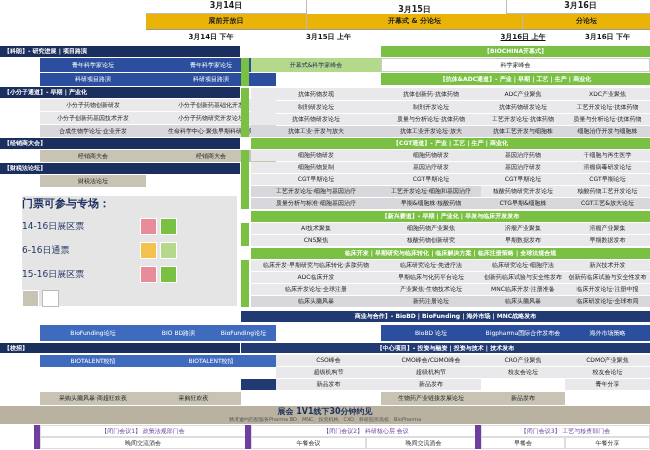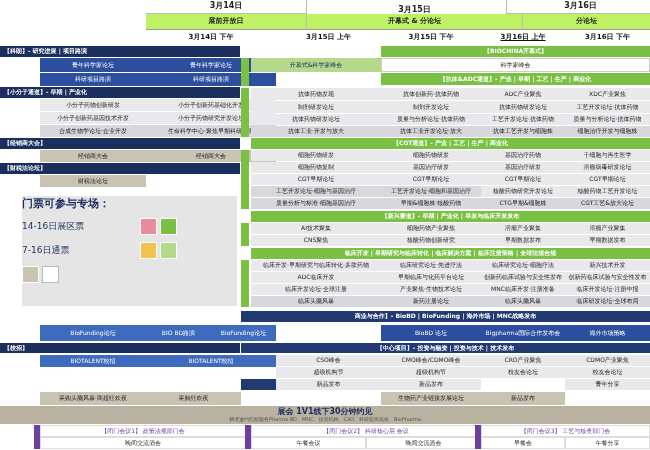--- a/index.html
+++ b/index.html
@@ -1,21 +1,21 @@
 <!DOCTYPE html>
 <html><head>
 <meta charset="utf-8">
 <style>
   html,body{margin:0;padding:0;background:#ffffff;}
   body{width:650px;height:450px;overflow:hidden;font-family:"DejaVu Sans","Liberation Sans",sans-serif;}
   .sheet{position:relative;width:650px;height:450px;background:#fff;}
   
   .c{position:absolute;box-sizing:border-box;display:flex;align-items:center;justify-content:center;text-align:center;line-height:1.05;overflow:hidden;}
   .hdr-date{background:#ffffff;color:#222;font-size:8px;font-weight:bold;border-bottom:1px solid #bbb;}
-  .hdr-sub{background:#bef264;color:#222;font-size:7px;font-weight:bold;border-bottom:1px solid #999;text-align:center;}
+  .hdr-sub{background:#eab308;color:#222;font-size:7px;font-weight:bold;border-bottom:1px solid #999;text-align:center;}
   .hdr-day{background:#ffffff;color:#111;font-size:7px;font-weight:bold;}
   .navy{background:#1b2f5e;color:#fff;font-size:6px;font-weight:bold;}
   .navy2{background:#213a72;color:#fff;font-size:6px;font-weight:bold;}
   .blue{background:#2b4f9e;color:#fff;font-size:6px;}
   .blue-l{background:#3f6bbf;color:#fff;font-size:6px;}
   .grey{background:#e9e9ec;color:#222;font-size:6px;}
   .grey-d{background:#d7d7dc;color:#222;font-size:6px;}
   .tan{background:#c9c3b4;color:#222;font-size:6px;}
   .tan-d{background:#b9b2a0;color:#222;font-size:6px;}
   .green{background:#7ac143;color:#fff;font-size:6px;font-weight:bold;}
@@ -37,21 +37,20 @@
   <div class="c hdr-date" style="left:146px;top:0;width:160px;height:14px;">3月14日</div>
   <div class="c hdr-date" style="left:306px;top:0;width:216px;height:21px;border-left:1px solid #bbb;">3月15日</div>
   <div class="c hdr-date" style="left:506px;top:0;width:148px;height:14px;border-left:1px solid #bbb;">3月16日</div>
 
   <div class="c hdr-sub" style="left:146px;top:14px;width:160px;height:16px;">展前开放日</div>
   <div class="c hdr-sub" style="left:306px;top:14px;width:216px;height:16px;border-left:1px solid #bbb;">开幕式 &amp; 分论坛</div>
   <div class="c hdr-sub" style="left:522px;top:14px;width:128px;height:16px;border-left:1px solid #bbb;">分论坛</div>
 
   <div class="c hdr-day" style="left:146px;top:32px;width:130px;height:12px;">3月14日 下午</div>
   <div class="c hdr-day" style="left:276px;top:32px;width:105px;height:12px;">3月15日 上午</div>
-  <div class="c hdr-day" style="left:381px;top:32px;width:100px;height:12px;">3月15日 下午</div>
   <div class="c hdr-day" style="left:481px;top:32px;width:84px;height:12px;text-decoration:underline;">3月16日 上午</div>
   <div class="c hdr-day" style="left:565px;top:32px;width:85px;height:12px;">3月16日 下午</div>
 
   <div class="c navy" style="left:0;top:46px;width:240px;height:11px;justify-content:flex-start;padding-left:4px;">【科朗】- 研究进展 | 项目路演</div>
   <div class="c blue" style="left:40px;top:58px;width:106px;height:14px;">青年科学家论坛</div>
   <div class="c blue" style="left:146px;top:58px;width:130px;height:14px;">青年科学家论坛</div>
   <div class="c blue" style="left:40px;top:73px;width:106px;height:13px;">科研项目路演</div>
   <div class="c blue" style="left:146px;top:73px;width:130px;height:13px;">科研项目路演</div>
 
   <div class="c green" style="left:241px;top:58px;width:8px;height:28px;"></div>
@@ -214,25 +213,30 @@
   <div class="legend-box" style="left:22px;top:196px;width:215px;height:110px;">
     <div class="legend-title">门票可参与专场：</div>
 
     <div class="legend-row">
       <span class="lbl">14-16日展区票</span>
       <span class="sw" style="background:#e88b9a;"></span>
       <span class="sw" style="background:#7ac143;"></span>
     </div>
 
     <div class="legend-row">
-      <span class="lbl">7-16日通票</span>
+      <span class="lbl">6-16日通票</span>
       <span class="sw" style="background:#f2c14e;"></span>
       <span class="sw" style="background:#b5d98a;"></span>
     </div>
 
+    <div class="legend-row">
+      <span class="lbl">15-16日展区票</span>
+      <span class="sw" style="background:#e88b9a;"></span>
+      <span class="sw" style="background:#7ac143;"></span>
+    </div>
 
     <div class="legend-row" style="align-items:flex-start;">
       <span class="sw" style="background:#c9c3b4;"></span>
       <span class="sw" style="background:#ffffff;border:1px solid #bbb;"></span>
     </div>
   </div>
 
 </div>
 
 </body></html>

